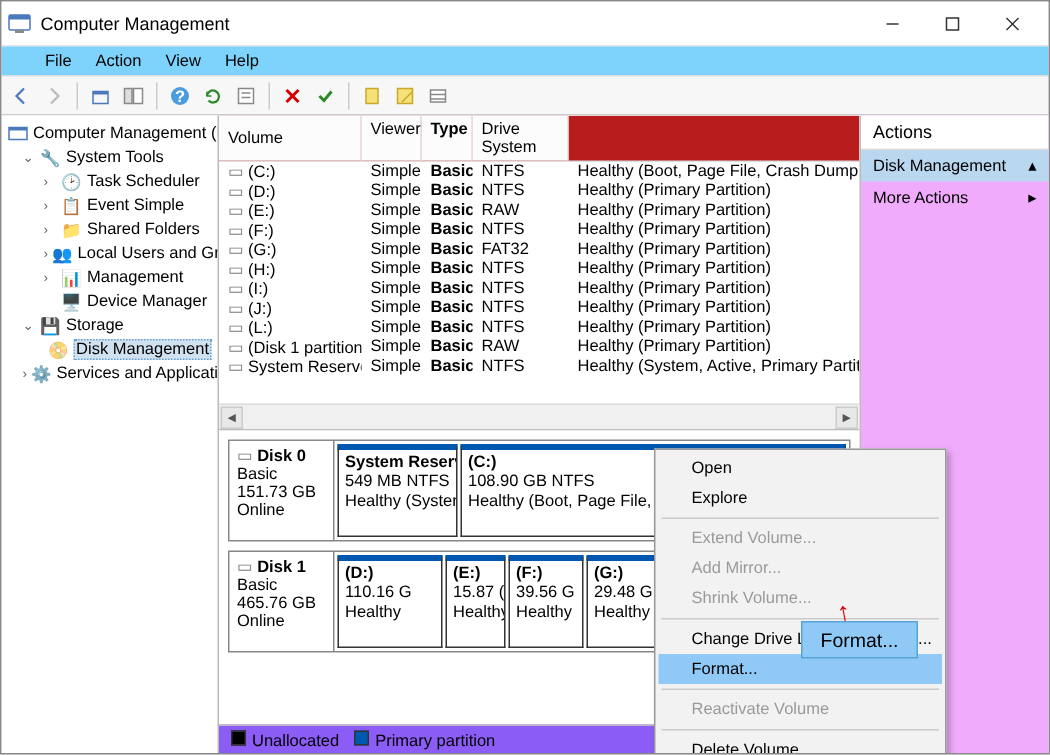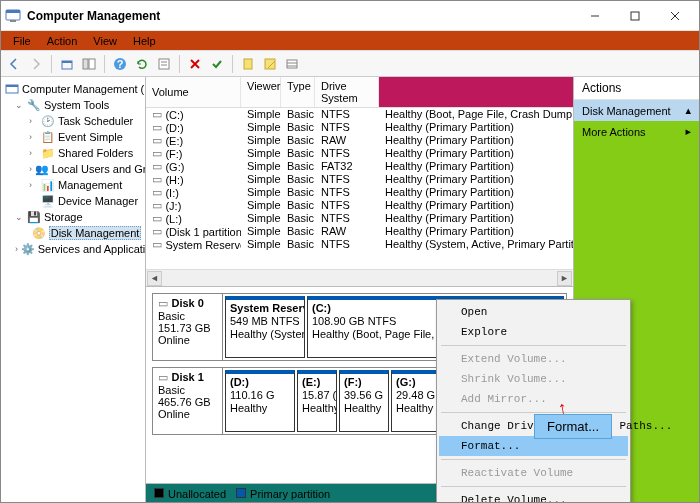--- a/index.html
+++ b/index.html
@@ -1,75 +1,75 @@
 <!DOCTYPE html>
 <html><head>
 <meta charset="utf-8">
 <style>
 * { margin: 0; padding: 0; box-sizing: border-box; font-family: "Segoe UI", Tahoma, sans-serif; font-size: 11px; }
 body { width: 700px; height: 503px; overflow: hidden; background: #f0f0f0; border: 1px solid #888; position: relative; }
 
-.titlebar { height: 30px; background: #fff; display: flex; align-items: center; padding: 0 4px; border-bottom: 1px solid #e5e5e5; font-weight: bold; }
+.titlebar { height: 30px; background: #fff; display: flex; align-items: center; padding: 0 4px; border-bottom: 1px solid #e5e5e5; }
 .titlebar .app-icon { width: 16px; height: 16px; margin-right: 6px; }
 .titlebar .title { flex: 1; font-size: 12px; }
 .titlebar .winbtn { width: 40px; height: 30px; display: flex; align-items: center; justify-content: center; color: #333; }
 
-.menubar { height: 20px; background: #c2410c; display: flex; align-items: center; padding: 0 4px; border-bottom: 1px solid #ddd; }
+.menubar { height: 20px; background: #7dd3fc; display: flex; align-items: center; padding: 0 21px; border-bottom: 1px solid #ddd; }
 .menubar span { padding: 2px 8px; }
 
 .toolbar { height: 26px; background: #f7f7f7; display: flex; align-items: center; padding: 0 4px; gap: 4px; border-bottom: 1px solid #ccc; }
 .toolbar .tbtn { width: 18px; height: 18px; display: flex; align-items: center; justify-content: center; color: #555; }
 .toolbar .sep { width: 1px; height: 18px; background: #ccc; margin: 0 2px; }
 
 .workspace { display: flex; height: 426px; background: #fff; }
 .tree { width: 145px; border-right: 1px solid #bbb; padding: 4px 2px; overflow: hidden; }
 .tree .node { white-space: nowrap; padding: 1px 2px; display: flex; align-items: center; gap: 3px; }
 .tree .expander { width: 9px; display: inline-block; color: #666; font-size: 9px; }
 .tree .ticon { width: 14px; height: 14px; display: inline-flex; align-items: center; justify-content: center; font-size: 11px; }
 .tree .ind1 { padding-left: 12px; }
 .tree .ind2 { padding-left: 26px; }
 .tree .sel { background: #d0e2f0; border: 1px dotted #6aa0cc; padding: 0 1px; }
 
 .center { flex: 1; display: flex; flex-direction: column; border-right: 1px solid #bbb; overflow: hidden; }
 .volumes { border-bottom: 1px solid #bbb; height: 210px; overflow: hidden; display:flex; flex-direction:column;}
-.vols-head { display: flex; background: #be185d; border-bottom: 1px solid #ddd; }
+.vols-head { display: flex; background: #b91c1c; border-bottom: 1px solid #ddd; }
 .vols-head .col { padding: 3px 6px; border-right: 1px solid #e5e5e5; background: #fcfcfc; }
 .vrow { display: flex; padding: 0 0; }
 .vrow div { padding: 0 6px; white-space: nowrap; overflow: hidden; }
 .c-vol { width: 95px; display:flex; align-items:center; gap:3px;}
 .c-lay { width: 40px; }
-.c-typ { width: 34px; }
+.c-typ { width: 34px; font-weight: bold; }
 .c-fs  { width: 64px; }
 .c-stat{ flex: 1; }
 .vrows { flex:1; overflow:hidden;}
 
 .hscroll { height: 17px; background: #f0f0f0; border-top: 1px solid #ddd; display:flex; align-items:center; justify-content:space-between; padding:0 1px;}
 .hscroll .arr { width:15px; height:15px; background:#e8e8e8; border:1px solid #ccc; text-align:center; font-size:9px; line-height:13px; color:#555;}
 
 .disks { flex: 1; overflow: hidden; background: #fff; padding: 0; }
 .disk { display: flex; border: 1px solid #888; margin: 6px 6px 0 6px; height: 68px; }
 .disk-info { width: 70px; border-right: 1px solid #888; padding: 3px 5px; }
 .disk-info .dname { font-weight: bold; }
 .disk-parts { flex: 1; display: flex; gap: 2px; padding: 2px; overflow: hidden; }
 .part { border: 1px solid #333; border-top: 4px solid #0058b0; padding: 2px 4px; overflow: hidden; font-size: 10px; line-height: 1.2; }
 .part .pn { font-weight: bold; white-space: nowrap; }
 .part .pl { white-space: nowrap; }
 
-.legend { height: 20px; border-top: 1px solid #bbb; display: flex; align-items: center; gap: 10px; padding: 0 8px; background: #0f766e;}
+.legend { height: 20px; border-top: 1px solid #bbb; display: flex; align-items: center; gap: 10px; padding: 0 8px; background: #8b5cf6;}
 .legend .sw { width: 10px; height: 10px; display: inline-block; border: 1px solid #333; margin-right: 4px; }
 .sw-una { background: #000; }
 .sw-pri { background: #0058b0; }
 
-.actions { width: 125px; background: #84cc16; }
+.actions { width: 125px; background: #f0abfc; }
 .actions-head { padding: 4px 8px; background: #fff; border-bottom: 1px solid #e0e0e0; font-size: 12px; }
 .actions-item { padding: 4px 8px; display:flex; justify-content:space-between; align-items:center;}
 .actions-item.sel { background: #bad7f0; }
 
 .ctxmenu { position: absolute; left: 435px; top: 298px; width: 195px; background: #f2f2f2; border: 1px solid #999; box-shadow: 2px 2px 4px rgba(0,0,0,0.25); z-index: 10; padding: 2px; }
-.ctxmenu .mitem { padding: 4px 22px; white-space: nowrap; font-family: Liberation Mono, monospace; }
+.ctxmenu .mitem { padding: 4px 22px; white-space: nowrap; }
 .ctxmenu .mitem.disabled { color: #9a9a9a; }
 .ctxmenu .mitem.sel { background: #90c8f6; }
 .ctxmenu .msep { height: 1px; background: #ccc; margin: 3px 2px; }
 
 .tooltip { position: absolute; left: 533px; top: 413px; background: #8fcaf7; border: 1px solid #5aa3d8; padding: 4px 12px; font-size: 13px; z-index: 12; }
 .redarrow { position: absolute; left: 557px; top: 397px; z-index: 11; color: #d00; font-size: 18px; font-weight: bold; transform: rotate(-10deg); }
 
 .discicon { color:#7a7a7a; }
 </style>
 </head>
@@ -424,22 +424,22 @@
         <span>▸</span>
       </div>
   </div>
 </div>
 
 <div class="ctxmenu">
   <div class="mitem">Open</div>
   <div class="mitem">Explore</div>
   <div class="msep"></div>
   <div class="mitem disabled">Extend Volume...</div>
+  <div class="mitem disabled">Add Mirror...</div>
   <div class="mitem disabled">Shrink Volume...</div>
-  <div class="mitem disabled">Add Mirror...</div>
   <div class="msep"></div>
   <div class="mitem">Change Drive Letter and Paths...</div>
   <div class="mitem sel">Format...</div>
   <div class="msep"></div>
   <div class="mitem disabled">Reactivate Volume</div>
   <div class="msep"></div>
   <div class="mitem">Delete Volume...</div>
 
 </div>
 

